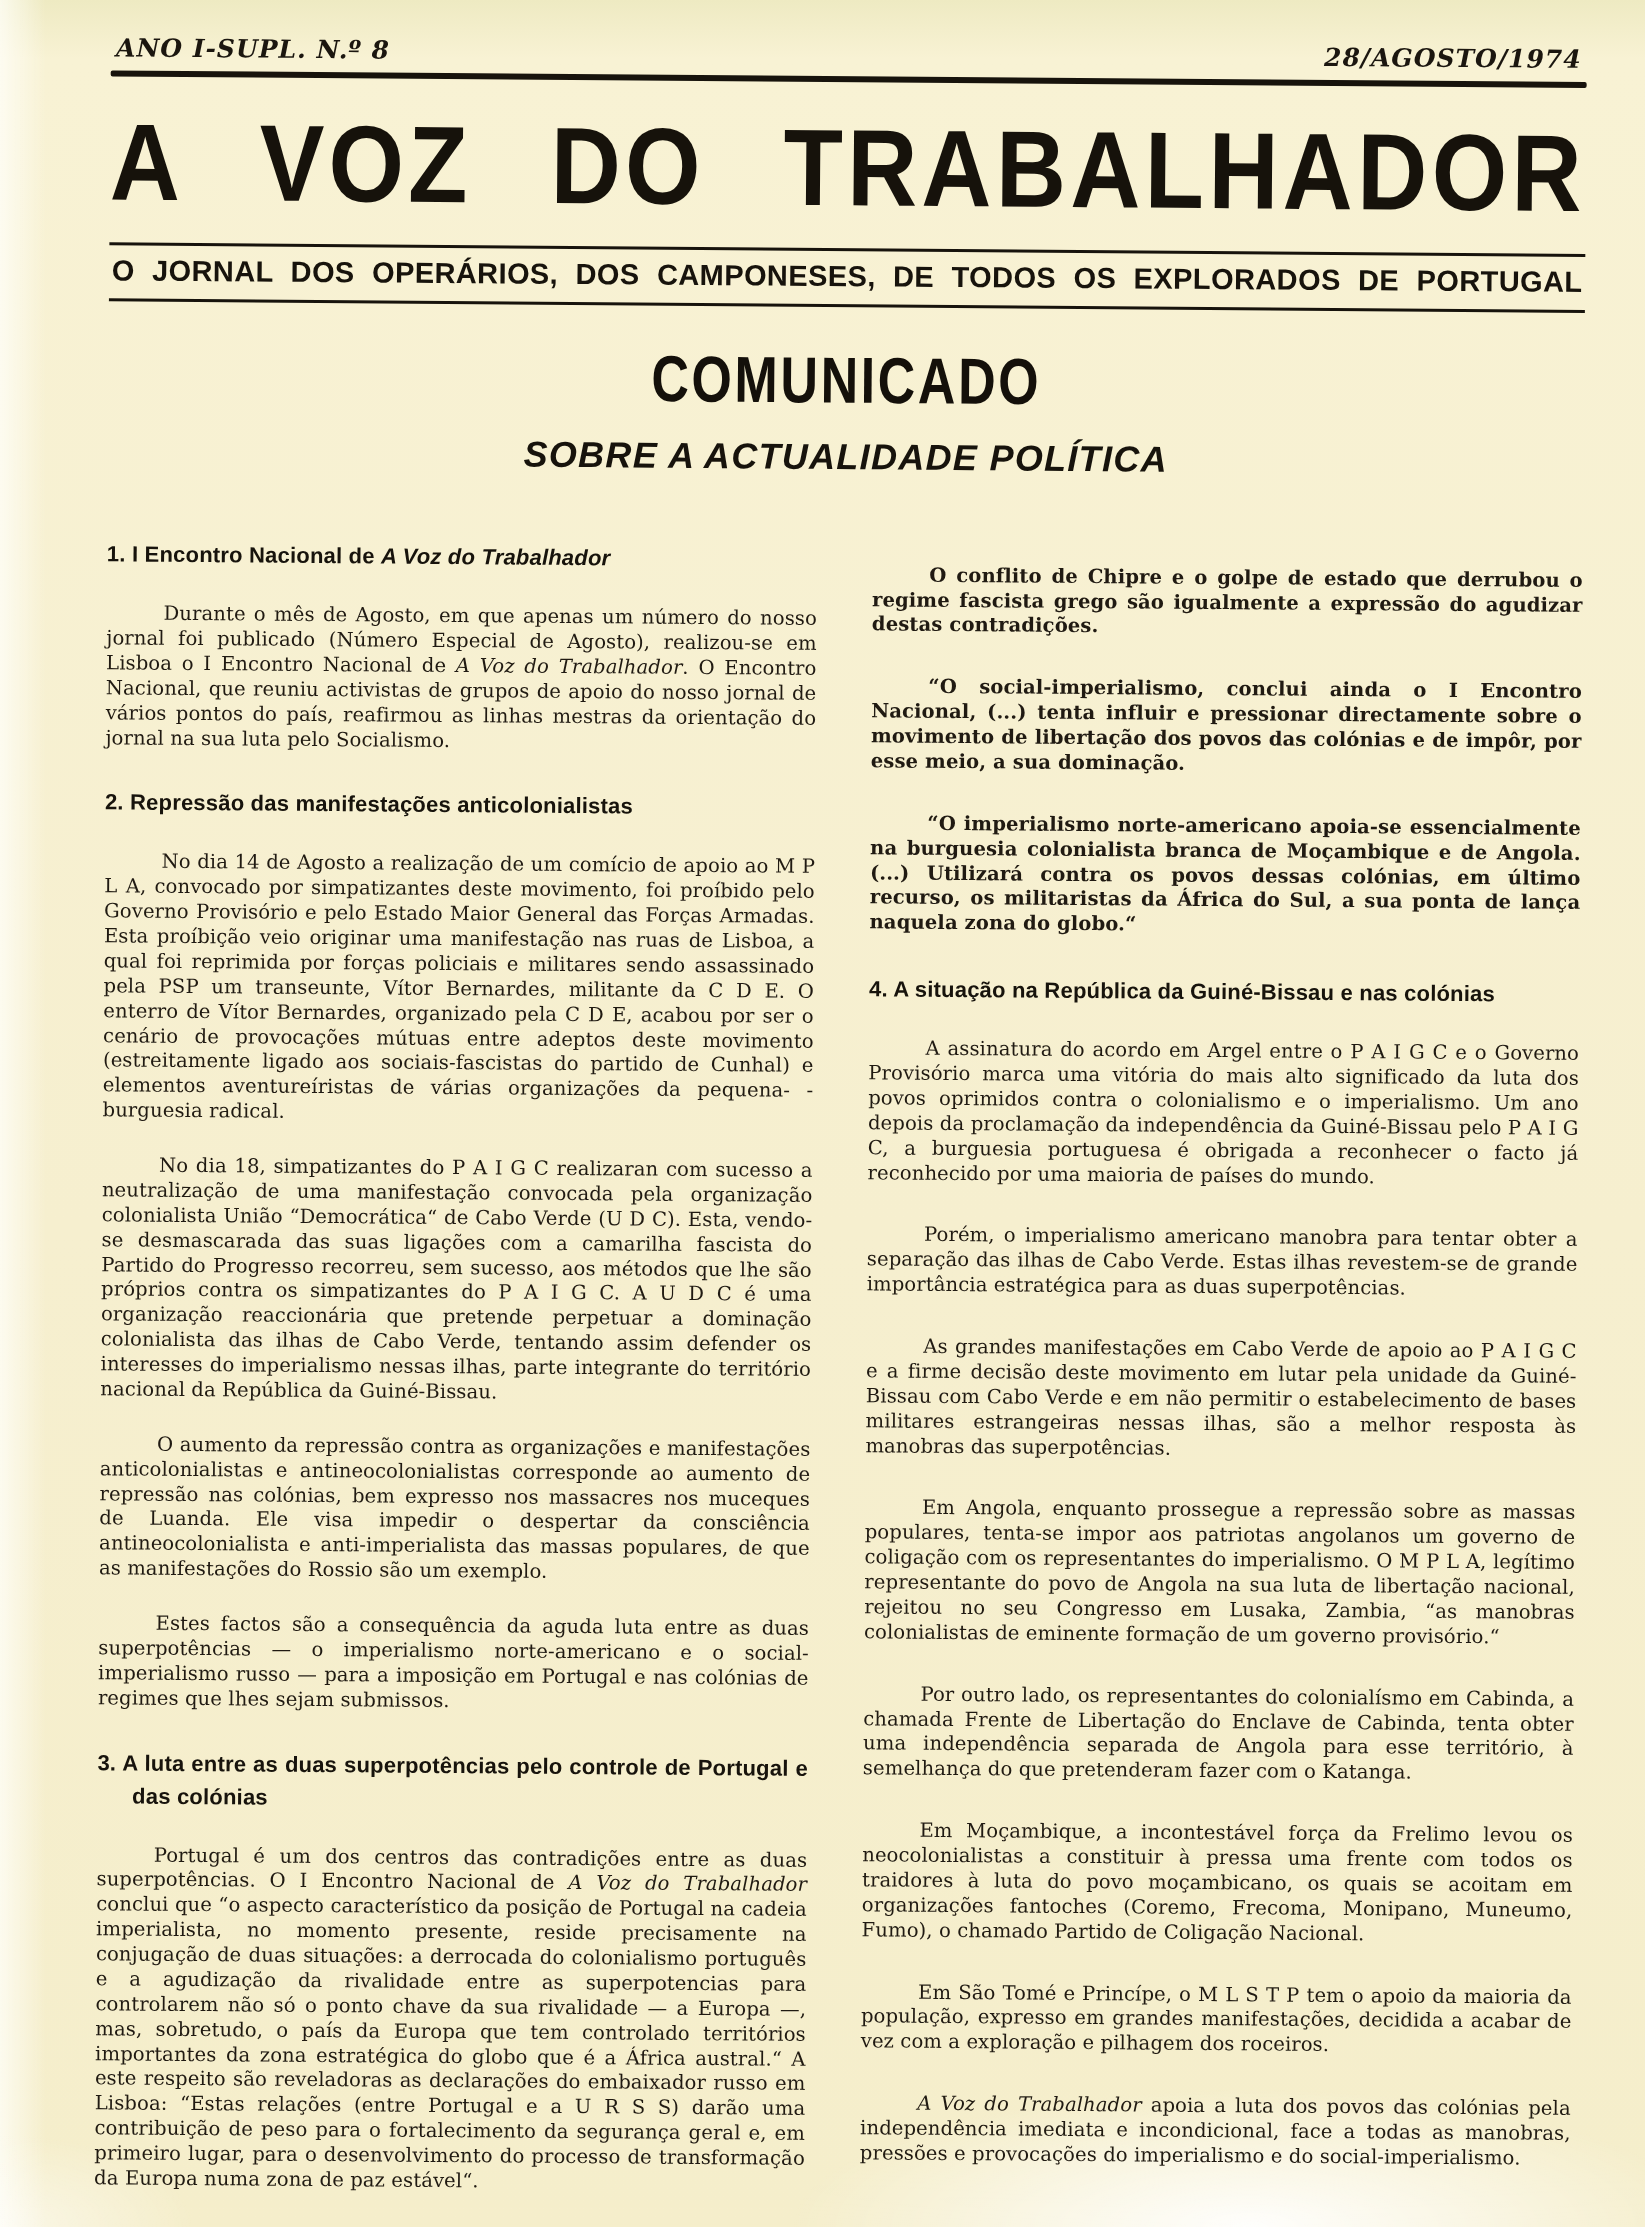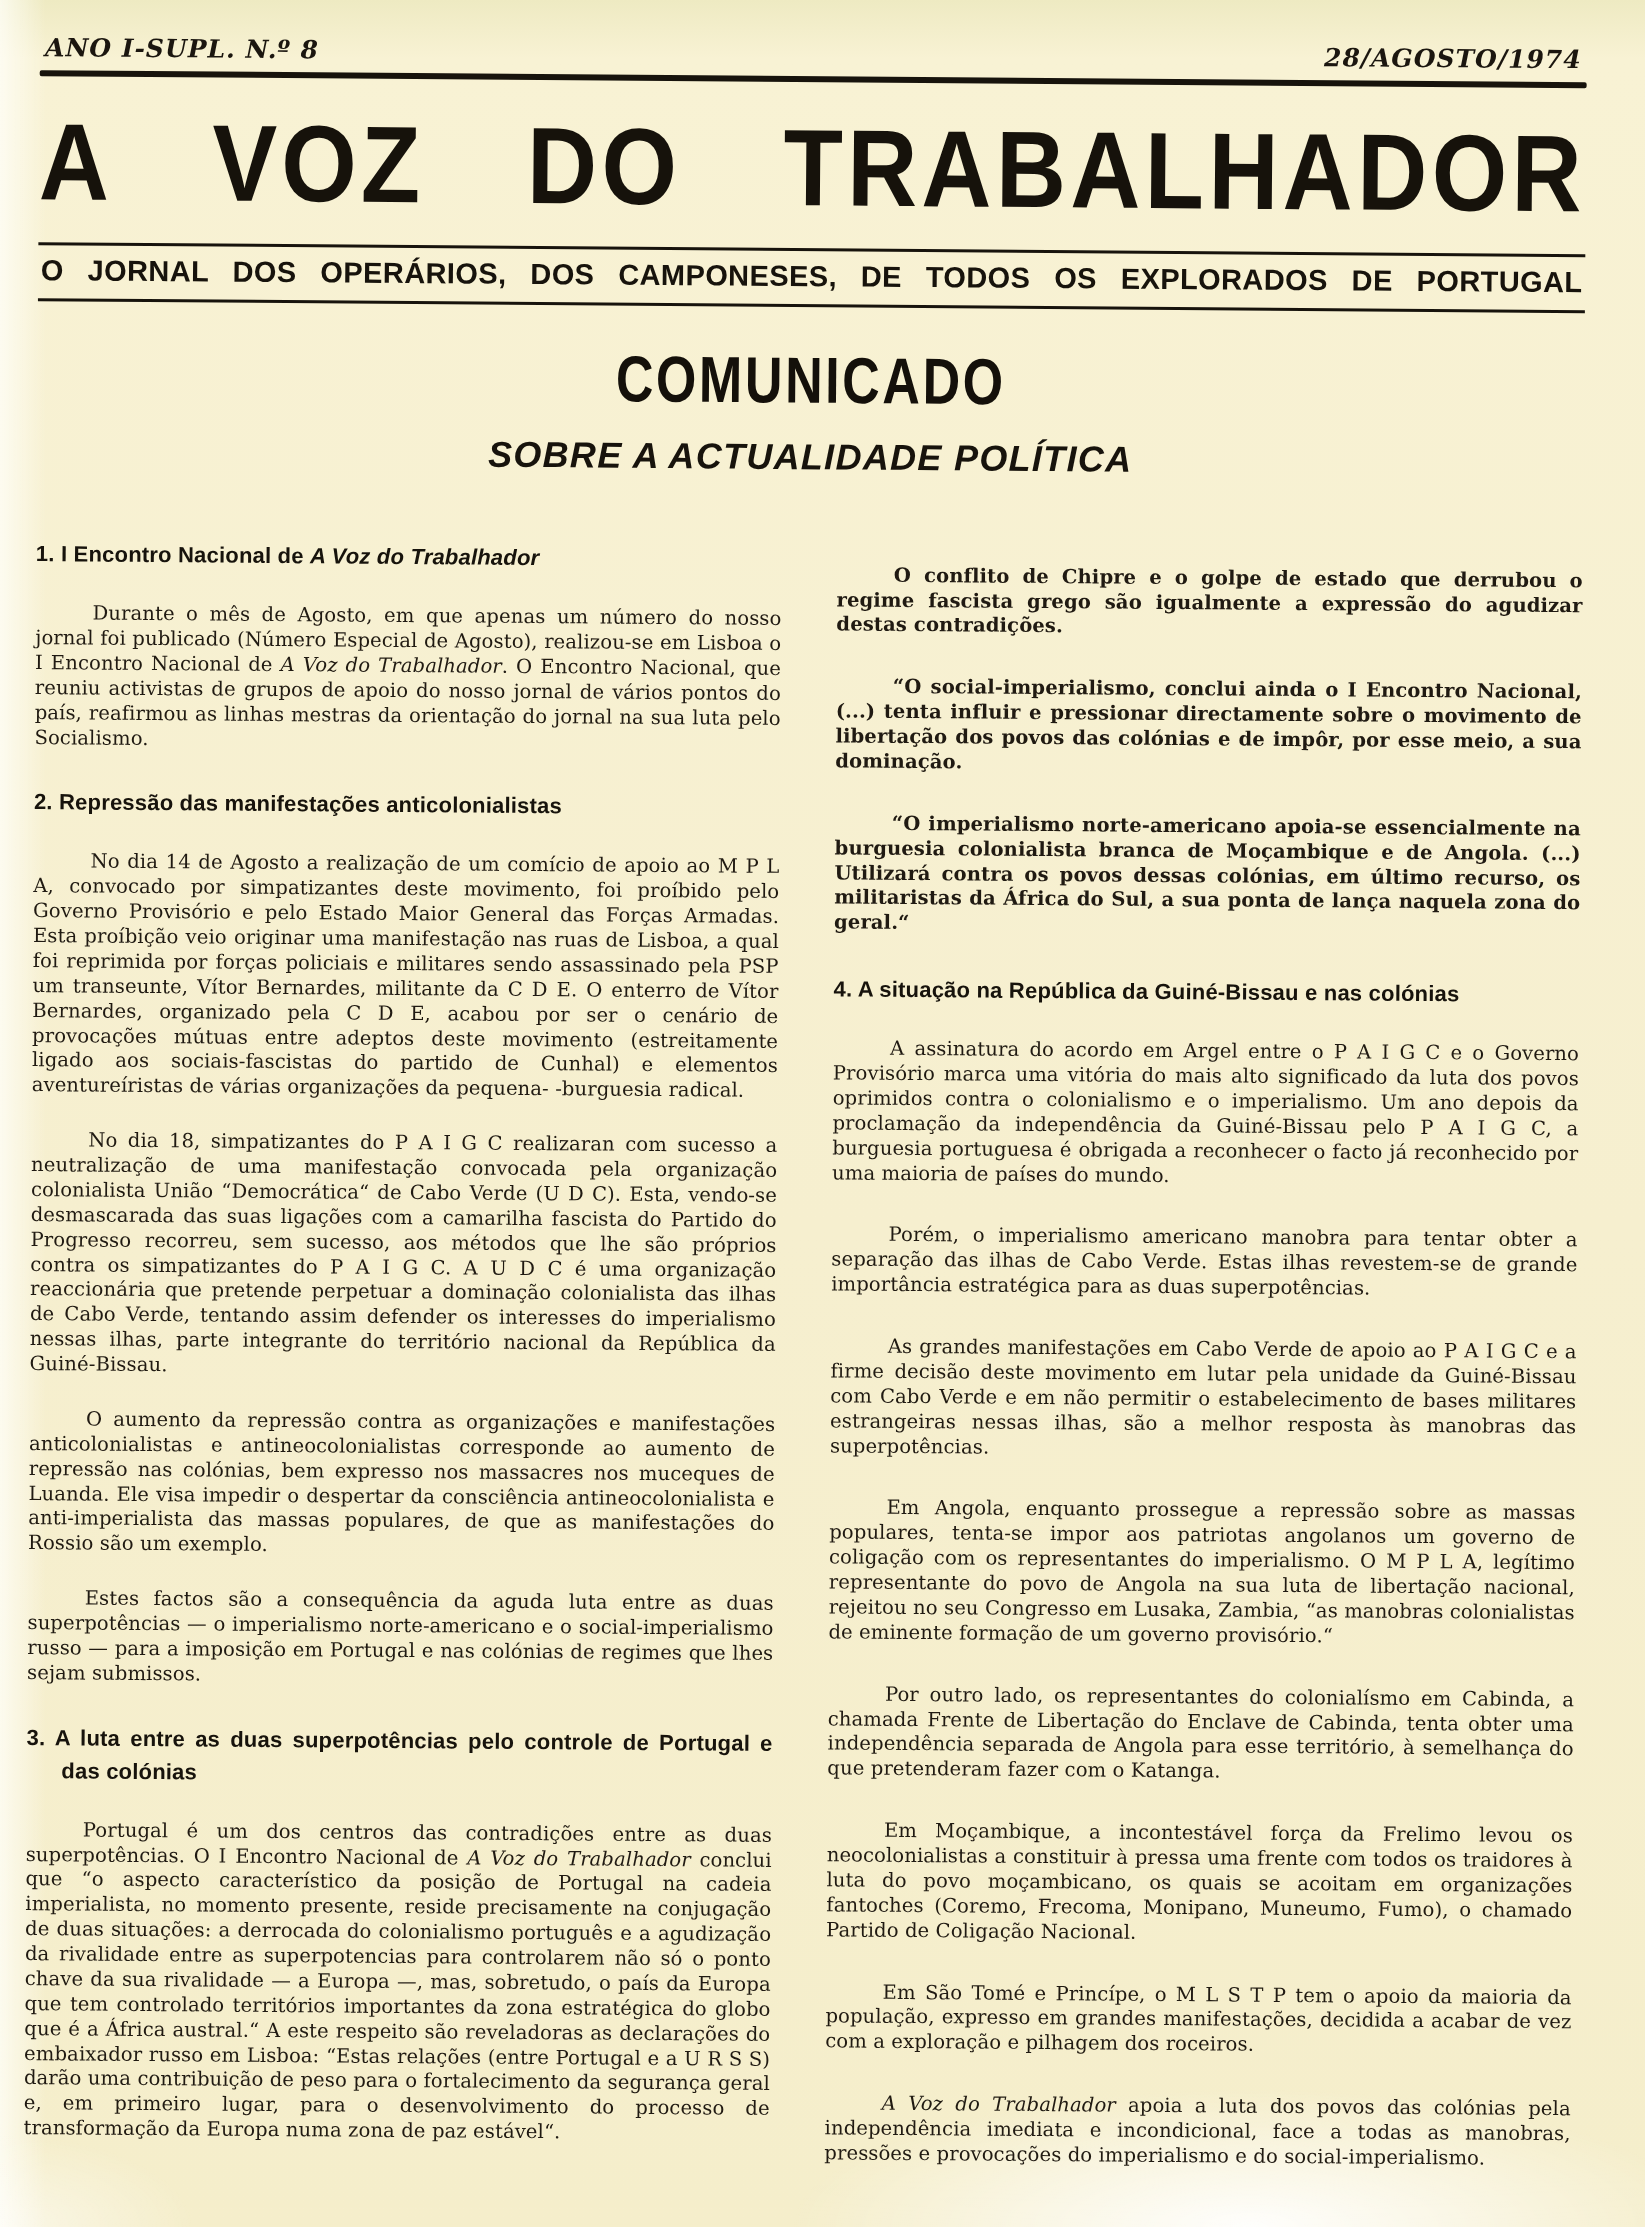--- a/index.html
+++ b/index.html
@@ -6,21 +6,21 @@
   body{
     width:1646px;height:2227px;overflow:hidden;position:relative;
     background:
       radial-gradient(ellipse 653px 196px at 76% 100%, rgba(255,255,255,.95), rgba(255,255,255,0) 70%),
       radial-gradient(ellipse 274px 131px at 0% 100%, rgba(255,255,255,.55), rgba(255,255,255,0) 70%),
       linear-gradient(90deg, rgba(255,255,250,.75) 0px, rgba(255,255,250,0) 46px),
       linear-gradient(180deg,#eeeac2 0,#f8f2d4 59px,#f6efcf 55%,#f5eecb 100%);
     color:#1b160f;
     font-family:"DejaVu Serif",serif;
   }
-  .page{padding:38px 59px 0 40px;}
+  .page{padding:38px 59px 0 111px;}
   .tilt{transform:rotate(.45deg);transform-origin:40% 0;}
 
   .top-header{display:flex;justify-content:space-between;align-items:baseline;
     font-style:italic;font-weight:bold;font-size:25px;letter-spacing:1px;padding:0 5.2px;}
   .header-rule{height:6.5px;background:#17130c;margin-top:7.8px;border-radius:2px;}
 
   .masthead{margin:29px 0 0;font-family:"Liberation Sans",sans-serif;font-weight:bold;
     font-size:97px;line-height:1.05;letter-spacing:.045em;color:#16120b;
     text-align:justify;text-align-last:justify;
     transform:scaleY(1.12);transform-origin:center top;white-space:nowrap;}
@@ -80,21 +80,21 @@
         <p><span>O aumento da repressão contra as organizações e manifestações anticolonialistas e antineocolonialistas corresponde ao aumento de repressão nas colónias, bem expresso nos massacres nos muceques de Luanda. Ele visa impedir o despertar da consciência antineocolonialista e anti-imperialista das massas populares, de que as manifestações do Rossio são um exemplo.</span></p>
         <p><span>Estes factos são a consequência da aguda luta entre as duas superpotências — o imperialismo norte-americano e o social-imperialismo russo — para a imposição em Portugal e nas colónias de regimes que lhes sejam submissos.</span></p>
 
         <h4 class="sec"><span>3. A luta entre as duas superpotências pelo controle de Portugal e das colónias</span></h4>
         <p><span>Portugal é um dos centros das contradições entre as duas superpotências. O I Encontro Nacional de </span><span class="it">A Voz do Trabalhador</span><span> conclui que “o aspecto característico da posição de Portugal na cadeia imperialista, no momento presente, reside precisamente na conjugação de duas situações: a derrocada do colonialismo português e a agudização da rivalidade entre as superpotencias para controlarem não só o ponto chave da sua rivalidade — a Europa —, mas, sobretudo, o país da Europa que tem controlado territórios importantes da zona estratégica do globo que é a África austral.“ A este respeito são reveladoras as declarações do embaixador russo em Lisboa: “Estas relações (entre Portugal e a U R S S) darão uma contribuição de peso para o fortalecimento da segurança geral e, em primeiro lugar, para o desenvolvimento do processo de transformação da Europa numa zona de paz estável“.</span></p>
       </div>
 
       <div class="col col-right">
         <p class="bq"><span>O conflito de Chipre e o golpe de estado que derrubou o regime fascista grego são igualmente a expressão do agudizar destas contradições.</span></p>
         <p class="bq"><span>“O social-imperialismo, conclui ainda o I Encontro Nacional, (...) tenta influir e pressionar directamente sobre o movimento de libertação dos povos das colónias e de impôr, por esse meio, a sua dominação.</span></p>
-        <p class="bq"><span>“O imperialismo norte-americano apoia-se essencialmente na burguesia colonialista branca de Moçambique e de Angola. (...) Utilizará contra os povos dessas colónias, em último recurso, os militaristas da África do Sul, a sua ponta de lança naquela zona do geral.“</span></p>
+        <p class="bq"><span>“O imperialismo norte-americano apoia-se essencialmente na burguesia colonialista branca de Moçambique e de Angola. (...) Utilizará contra os povos dessas colónias, em último recurso, os militaristas da África do Sul, a sua ponta de lança naquela zona do globo.“</span></p>
 
         <h4 class="sec"><span>4. A situação na República da Guiné-Bissau e nas colónias</span></h4>
         <p><span>A assinatura do acordo em Argel entre o P A I G C e o Governo Provisório marca uma vitória do mais alto significado da luta dos povos oprimidos contra o colonialismo e o imperialismo. Um ano depois da proclamação da independência da Guiné-Bissau pelo P A I G C, a burguesia portuguesa é obrigada a reconhecer o facto já reconhecido por uma maioria de países do mundo.</span></p>
         <p><span>Porém, o imperialismo americano manobra para tentar obter a separação das ilhas de Cabo Verde. Estas ilhas revestem-se de grande importância estratégica para as duas superpotências.</span></p>
         <p><span>As grandes manifestações em Cabo Verde de apoio ao P A I G C e a firme decisão deste movimento em lutar pela unidade da Guiné-Bissau com Cabo Verde e em não permitir o estabelecimento de bases militares estrangeiras nessas ilhas, são a melhor resposta às manobras das superpotências.</span></p>
         <p><span>Em Angola, enquanto prossegue a repressão sobre as massas populares, tenta-se impor aos patriotas angolanos um governo de coligação com os representantes do imperialismo. O M P L A, legítimo representante do povo de Angola na sua luta de libertação nacional, rejeitou no seu Congresso em Lusaka, Zambia, “as manobras colonialistas de eminente formação de um governo provisório.“</span></p>
         <p><span>Por outro lado, os representantes do colonialísmo em Cabinda, a chamada Frente de Libertação do Enclave de Cabinda, tenta obter uma independência separada de Angola para esse território, à semelhança do que pretenderam fazer com o Katanga.</span></p>
         <p><span>Em Moçambique, a incontestável força da Frelimo levou os neocolonialistas a constituir à pressa uma frente com todos os traidores à luta do povo moçambicano, os quais se acoitam em organizações fantoches (Coremo, Frecoma, Monipano, Muneumo, Fumo), o chamado Partido de Coligação Nacional.</span></p>
         <p><span>Em São Tomé e Princípe, o M L S T P tem o apoio da maioria da população, expresso em grandes manifestações, decidida a acabar de vez com a exploração e pilhagem dos roceiros.</span></p>
         <p><span class="it">A Voz do Trabalhador</span><span> apoia a luta dos povos das colónias pela independência imediata e incondicional, face a todas as manobras, pressões e provocações do imperialismo e do social-imperialismo.</span></p>

